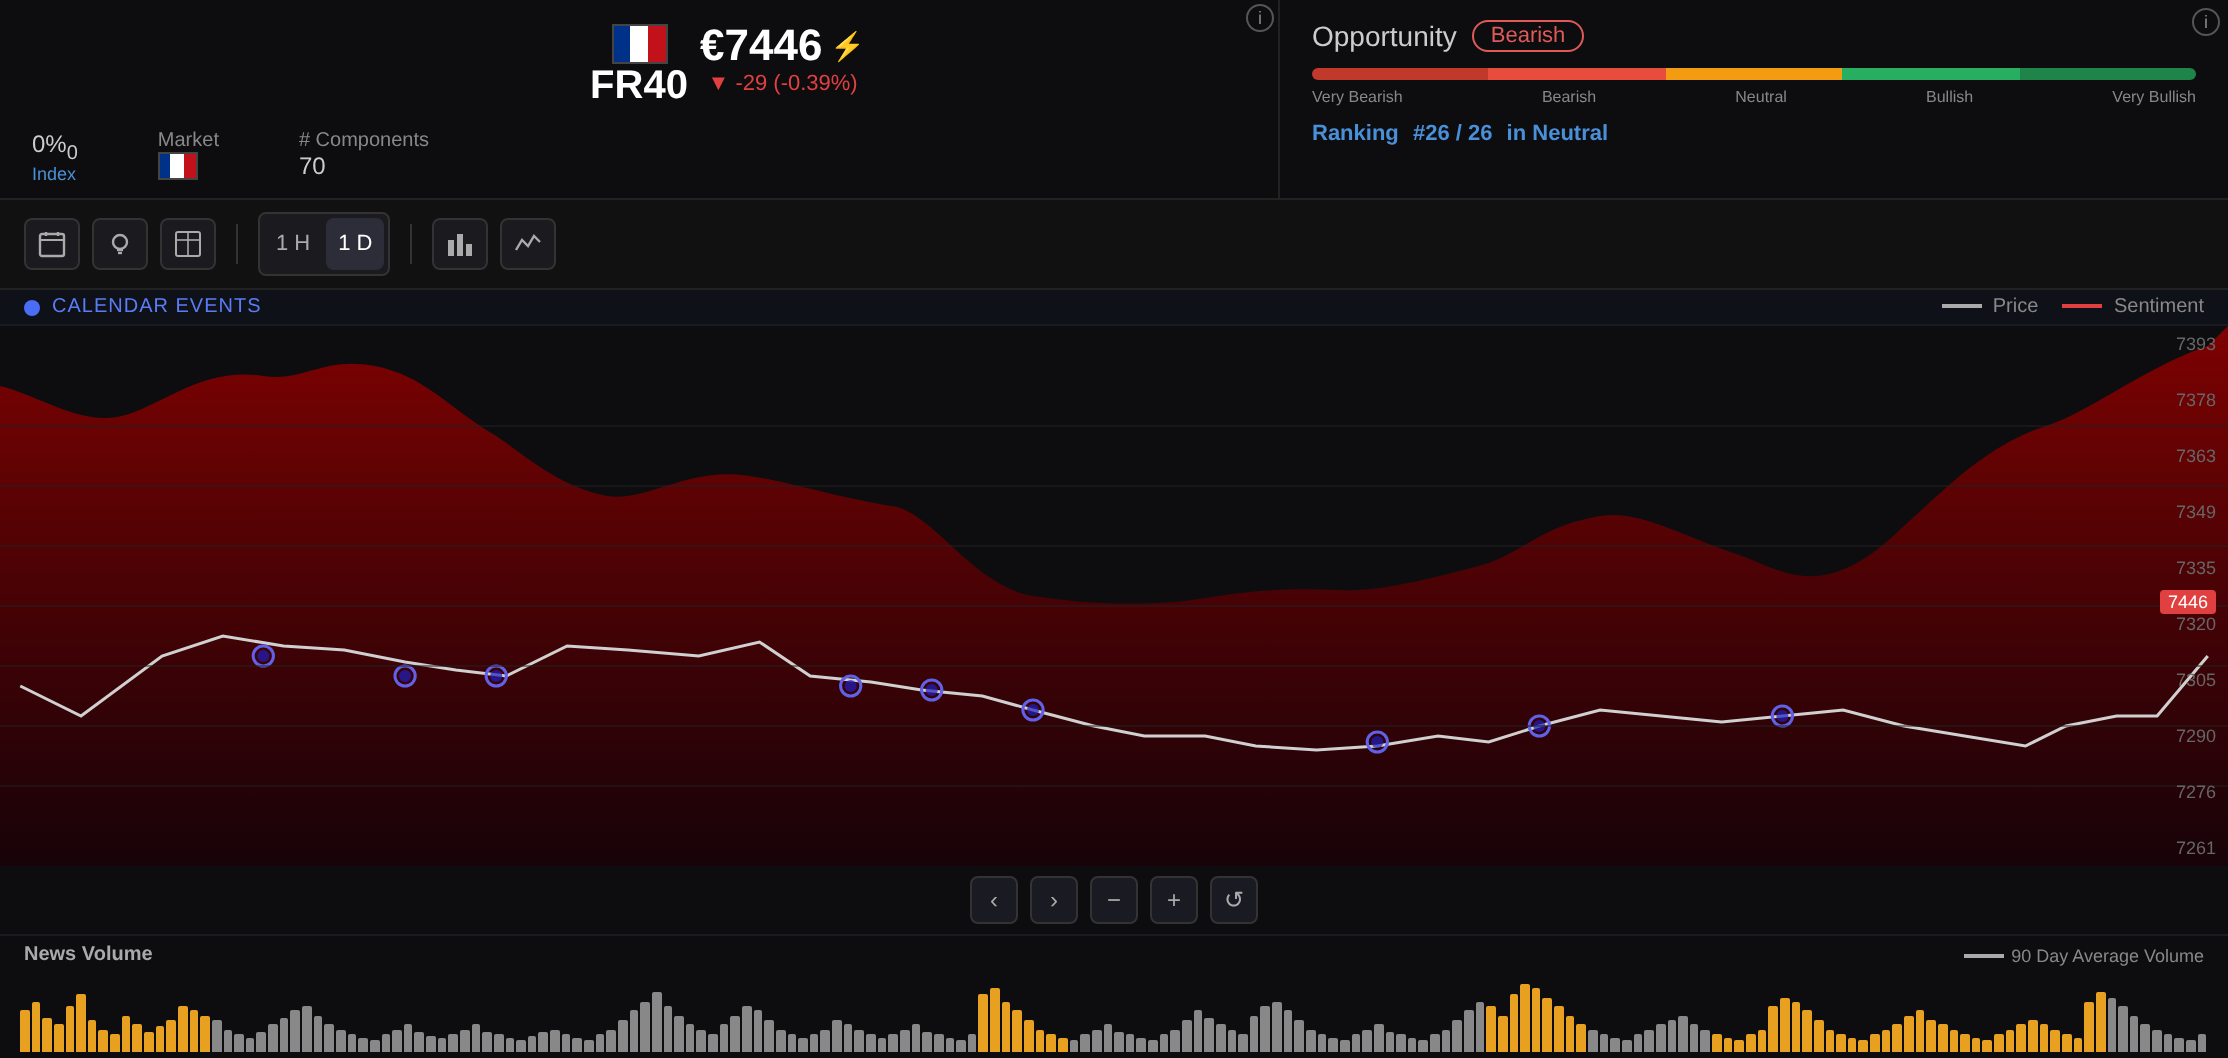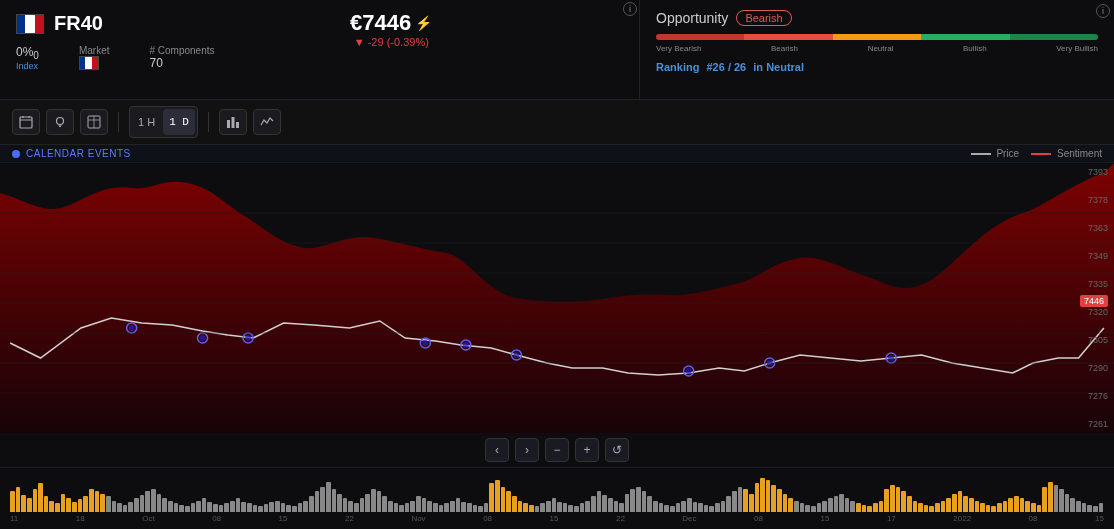--- a/index.html
+++ b/index.html
@@ -22,22 +22,22 @@
     .left-panel {
       width: 640px;
       padding: 12px 16px;
       border-right: 1px solid #222;
       position: relative;
     }
 
     .asset-header {
       display: flex;
       align-items: center;
-      gap: 10px;
       margin-bottom: 10px;
+      flex-direction: column;
     }
 
     .flag {
       width: 28px;
       height: 20px;
       display: inline-flex;
       overflow: hidden;
       border: 1px solid #444;
     }
 
@@ -197,21 +197,20 @@
       padding: 2px;
     }
 
     .toolbar-group .toolbar-btn {
       border: none;
       background: transparent;
     }
 
     .toolbar-group .toolbar-btn.active {
       background: #2d2d3a;
-      font-family: Liberation Mono, monospace;
     }
 
     .divider-v {
       width: 1px;
       height: 20px;
       background: #333;
       margin: 0 4px;
     }
 
     
@@ -658,20 +657,27 @@
 
 <div class="chart-nav">
   <div class="nav-btn">‹</div>
   <div class="nav-btn">›</div>
   <div class="nav-btn">−</div>
   <div class="nav-btn">+</div>
   <div class="nav-btn">↺</div>
 </div>
 
 <div class="news-section">
+  <div class="news-header">
+    <span class="news-title">News Volume</span>
+    <span class="news-legend">
+      <span class="avg-line"></span>
+      <span>90 Day Average Volume</span>
+    </span>
+  </div>
 
   <div class="news-bars-container" id="news-bars">
 
   <div class="news-bar highlight" style="height: 20.5714px;"></div>
       <div class="news-bar highlight" style="height: 25.1429px;"></div>
       <div class="news-bar highlight" style="height: 17.1429px;"></div>
       <div class="news-bar highlight" style="height: 13.7143px;"></div>
       <div class="news-bar highlight" style="height: 22.8571px;"></div>
       <div class="news-bar highlight" style="height: 28.5714px;"></div>
       <div class="news-bar highlight" style="height: 16px;"></div>

